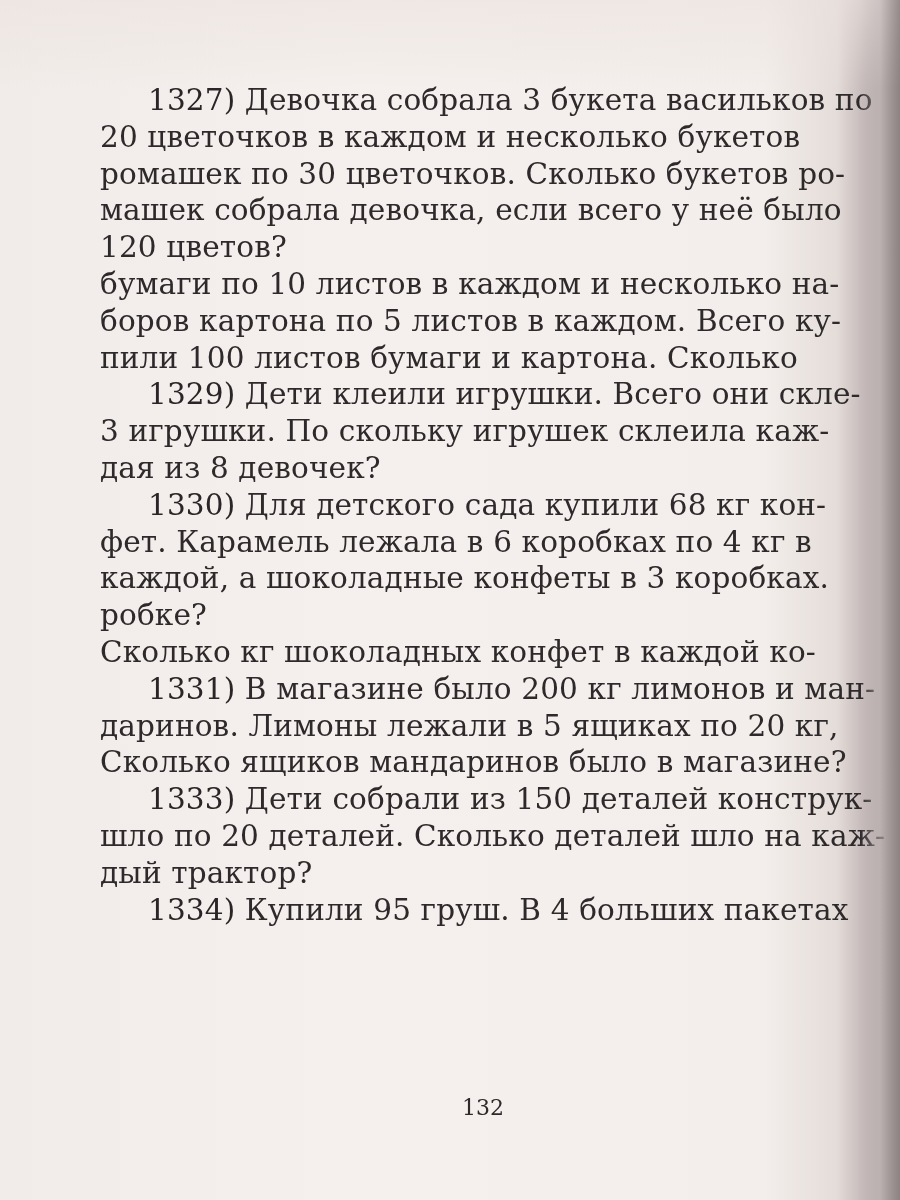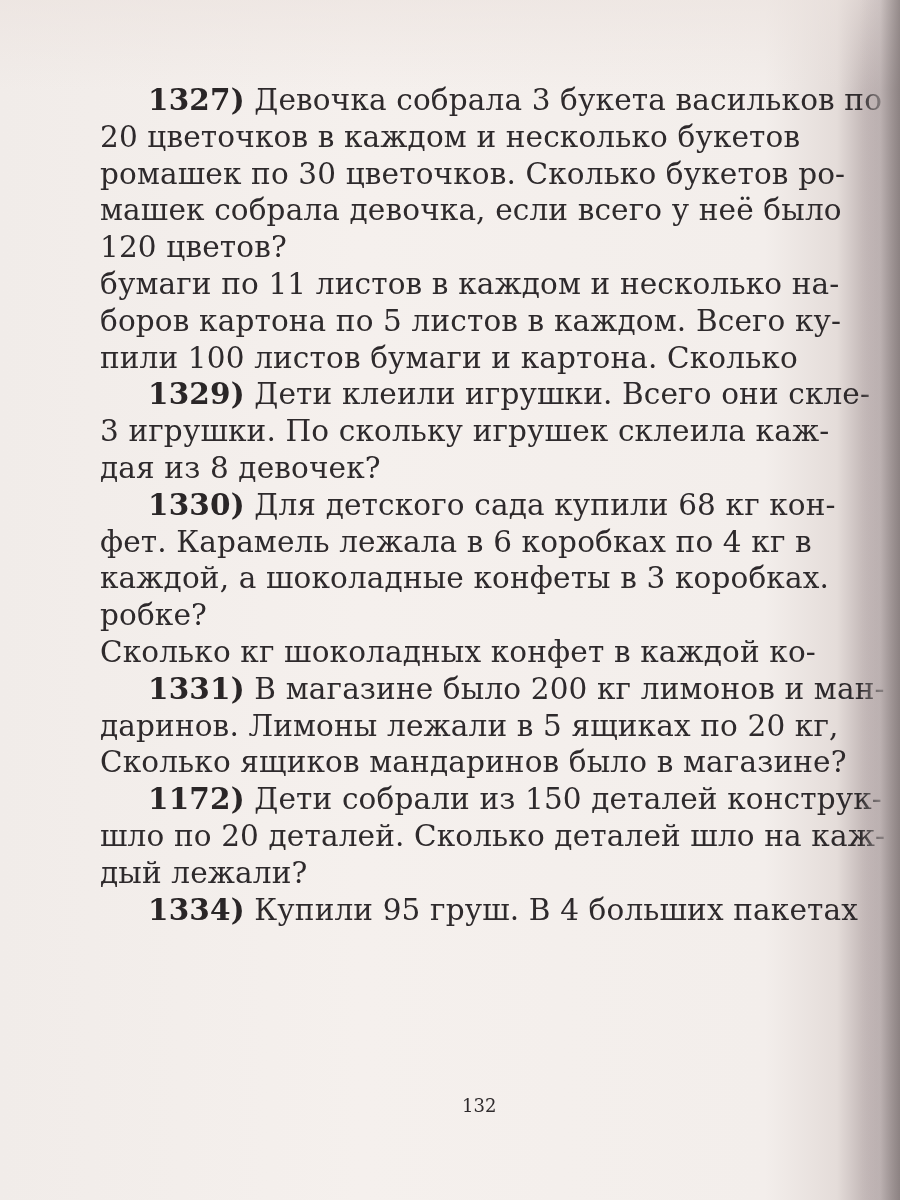--- a/index.html
+++ b/index.html
@@ -36,28 +36,28 @@
       letter-spacing: 0.15px;
       white-space: nowrap;
     }
     .line {
       display: block;
       height: 36.8px;
       overflow: visible;
     }
     .indent { padding-left: 48px; }
     .num {
-      font-weight: bold;
+      font-weight: normal;
       color: #2a2627;
     }
     .page-number {
       position: absolute;
       left: 462px;
       top: 1095px;
-      font-size: 18px;
+      font-size: 22px;
       color: #2e2a2c;
     }
     .right-fade {
       position: absolute;
       right: 0; top: 0;
       width: 40px; height: 1200px;
       background: linear-gradient(90deg, rgba(243,238,235,0) 0%, rgba(200,190,190,0.55) 50%, rgba(140,130,130,0.85) 100%);
       pointer-events: none;
     }
   </style>
@@ -69,21 +69,21 @@
 
     <div>
       <span class="line indent"><span class="num">1327)</span><span> Девочка собрала 3 букета васильков по</span></span>
       <span class="line">20 цветочков в каждом и несколько букетов</span>
       <span class="line">ромашек по 30 цветочков. Сколько букетов ро-</span>
       <span class="line">машек собрала девочка, если всего у неё было</span>
       <span class="line">120 цветов?</span>
     </div>
 
     <div>
-      <span class="line">бумаги по 11 листов в каждом и несколько на-</span>
+      <span class="line">бумаги по 10 листов в каждом и несколько на-</span>
       <span class="line">боров картона по 5 листов в каждом. Всего ку-</span>
       <span class="line">пили 100 листов бумаги и картона. Сколько</span>
     </div>
 
     <div>
       <span class="line indent"><span class="num">1329)</span><span> Дети клеили игрушки. Всего они скле-</span></span>
       <span class="line">3 игрушки. По скольку игрушек склеила каж-</span>
       <span class="line">дая из 8 девочек?</span>
     </div>
 
@@ -96,23 +96,23 @@
     </div>
 
     <div>
       <span class="line indent"><span class="num">1331)</span><span> В магазине было 200 кг лимонов и ман-</span></span>
       <span class="line">даринов. Лимоны лежали в 5 ящиках по 20 кг,</span>
       <span class="line">Сколько ящиков мандаринов было в магазине?</span>
     </div>
 
 
     <div>
-      <span class="line indent"><span class="num">1172)</span><span> Дети собрали из 150 деталей конструк-</span></span>
+      <span class="line indent"><span class="num">1333)</span><span> Дети собрали из 150 деталей конструк-</span></span>
       <span class="line">шло по 20 деталей. Сколько деталей шло на каж-</span>
-      <span class="line">дый лежали?</span>
+      <span class="line">дый трактор?</span>
     </div>
 
     <div>
       <span class="line indent"><span class="num">1334)</span><span> Купили 95 груш. В 4 больших пакетах</span></span>
 
     </div>
 
   </div>
 
   <div class="page-number">132</div>

